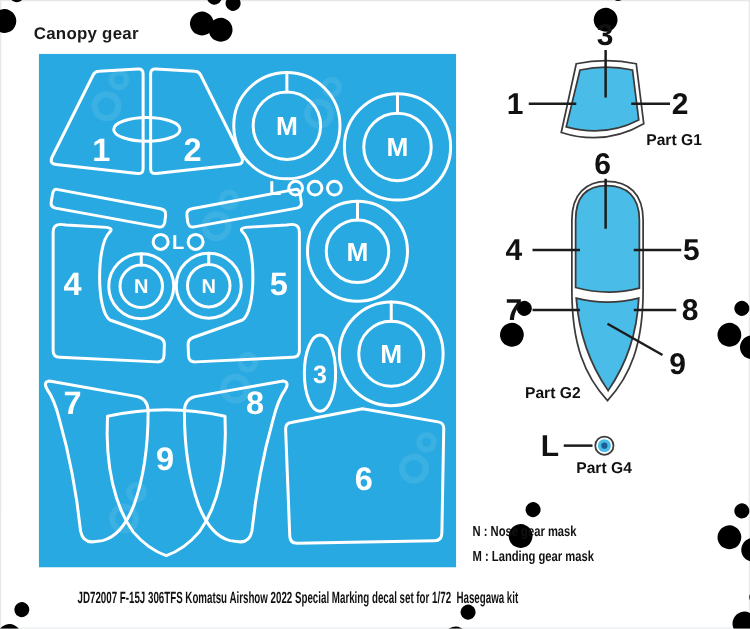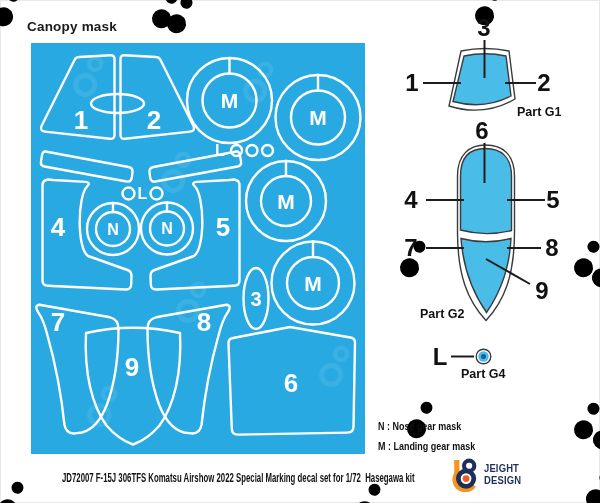--- a/index.html
+++ b/index.html
@@ -85,21 +85,21 @@
   <div class="wm" style="left:-10px;top:478px;color:#f8e3cd"><svg viewBox="0 0 44 44">
         <use href="#wmshape"></use>
       </svg></div>
   <div class="wm" style="left:578px;top:468px;color:#e2e6ea"><svg viewBox="0 0 44 44">
         <use href="#wmshape"></use>
       </svg></div>
   <div class="wm" style="left:470px;top:158px;color:#85d3f0;opacity:.55"><svg viewBox="0 0 44 44">
         <use href="#wmshape"></use>
       </svg></div>
 
-  <div class="title">Canopy mask</div>
+  <div class="title">Canopy gear</div>
 
   <svg class="panel-svg" width="334" height="411" viewBox="0 0 334 411">
     <rect x="0" y="0" width="334" height="411" fill="#29a9e1" stroke="none"></rect>
 
     <g stroke="#ffffff" opacity="0.09" fill="none">
       <g transform="translate(31,19) rotate(-18)">
           <circle cx="15" cy="29" r="9.5" stroke-width="5"></circle>
           <circle cx="31" cy="12" r="6" stroke-width="4.5"></circle>
         </g>
       <g transform="translate(201,25) rotate(-18)">
@@ -242,26 +242,14 @@
       <circle cx="483.5" cy="356.5" r="2.5" fill="#1d5f94" stroke="none"></circle>
       <text class="part-label" x="461" y="378">Part G4</text>
     </g>
   </svg>
 
   <div class="legend-line" style="top:420px">N : Nose gear mask</div>
   <div class="legend-line" style="top:440px">M : Landing gear mask</div>
 
   <div class="footer-text">JD72007 F-15J 306TFS Komatsu Airshow 2022 Special Marking decal set for 1/72  Hasegawa kit</div>
 
-  <div class="brand">
-    <svg width="35" height="35" viewBox="0 0 34 34">
-      <path d="M 10.5 3 L 10.5 16 A 9.6 9.6 0 0 0 27 27.5" fill="none" stroke="#f7941d" stroke-width="5" stroke-linecap="butt"></path>
-      <circle cx="22.5" cy="8.5" r="5" fill="none" stroke="#1e3057" stroke-width="4"></circle>
-      <circle cx="19.5" cy="21" r="7.5" fill="none" stroke="#1e3057" stroke-width="4.6"></circle>
-      <circle cx="19.5" cy="21" r="3.3" fill="#f05a22"></circle>
-    </svg>
-    <div class="brand-name">
-      <span>JEIGHT</span>
-      <span>DESIGN</span>
-    </div>
-  </div>
 
 </div>
 
 </body></html>

